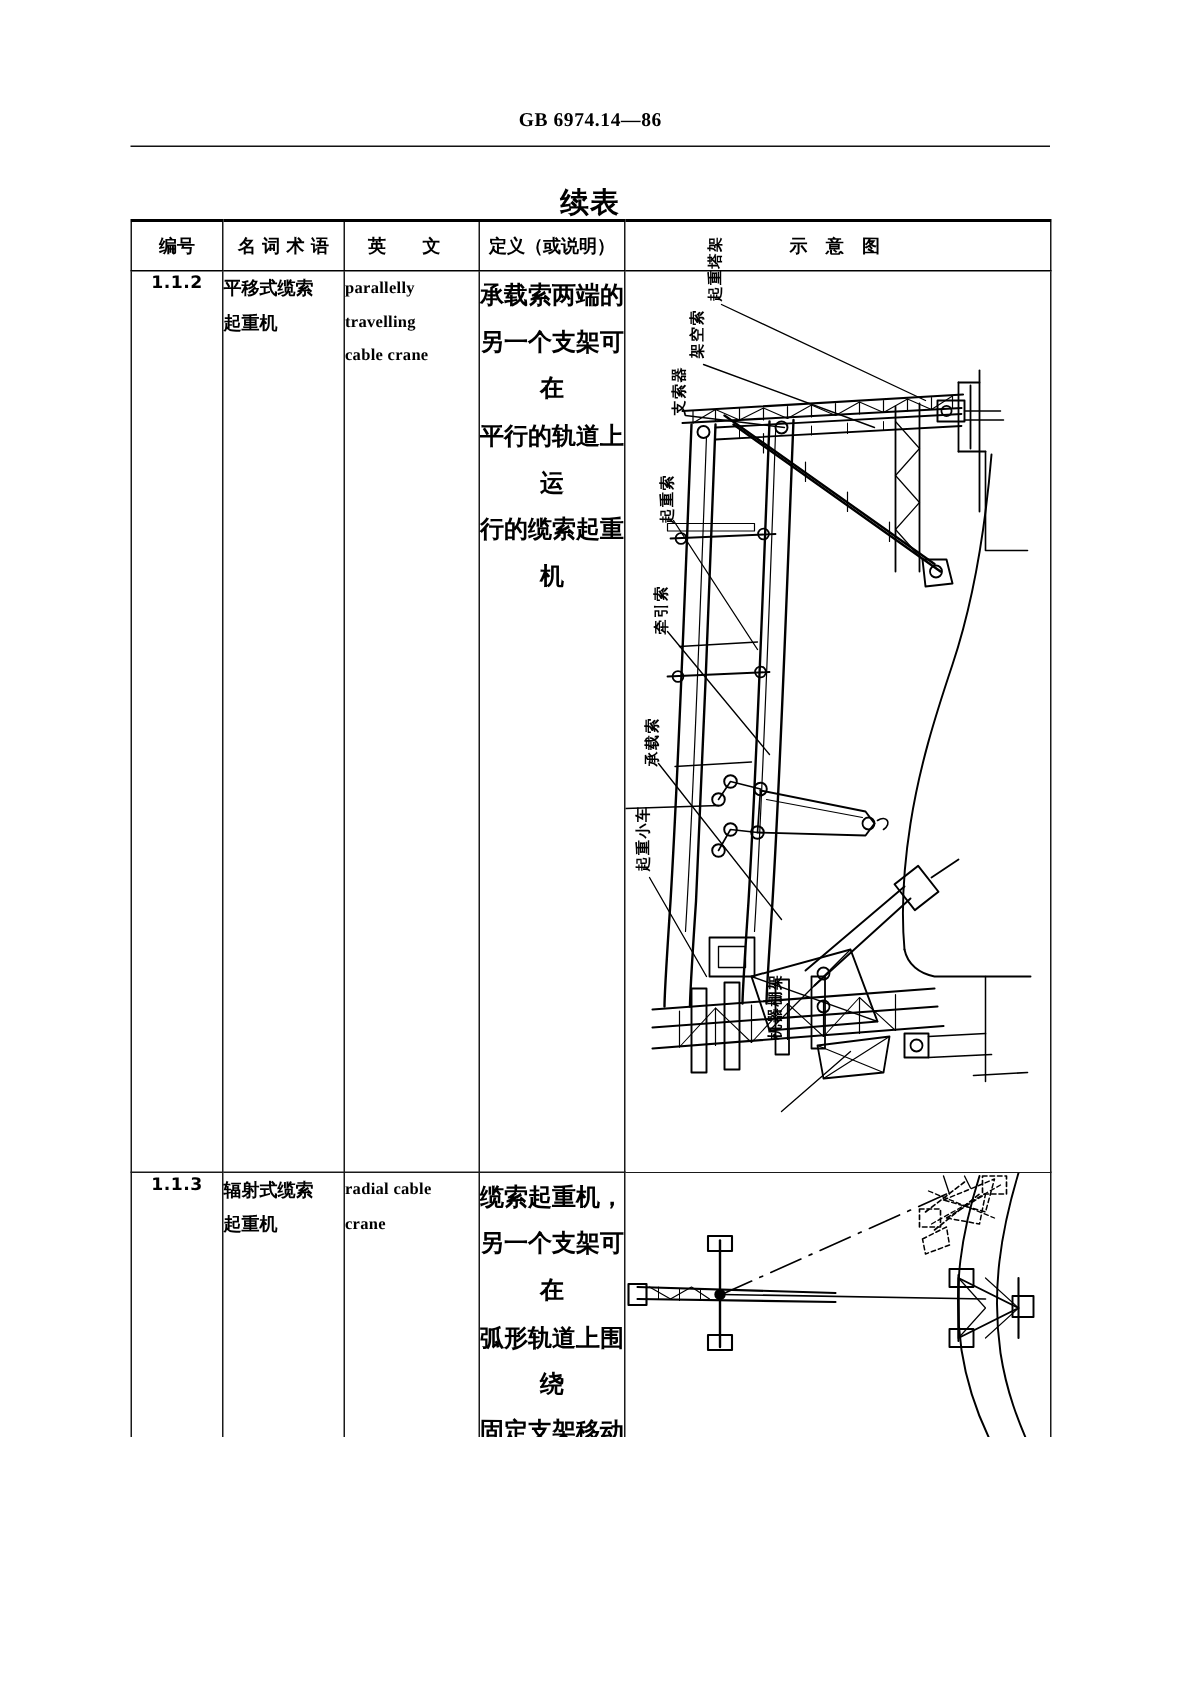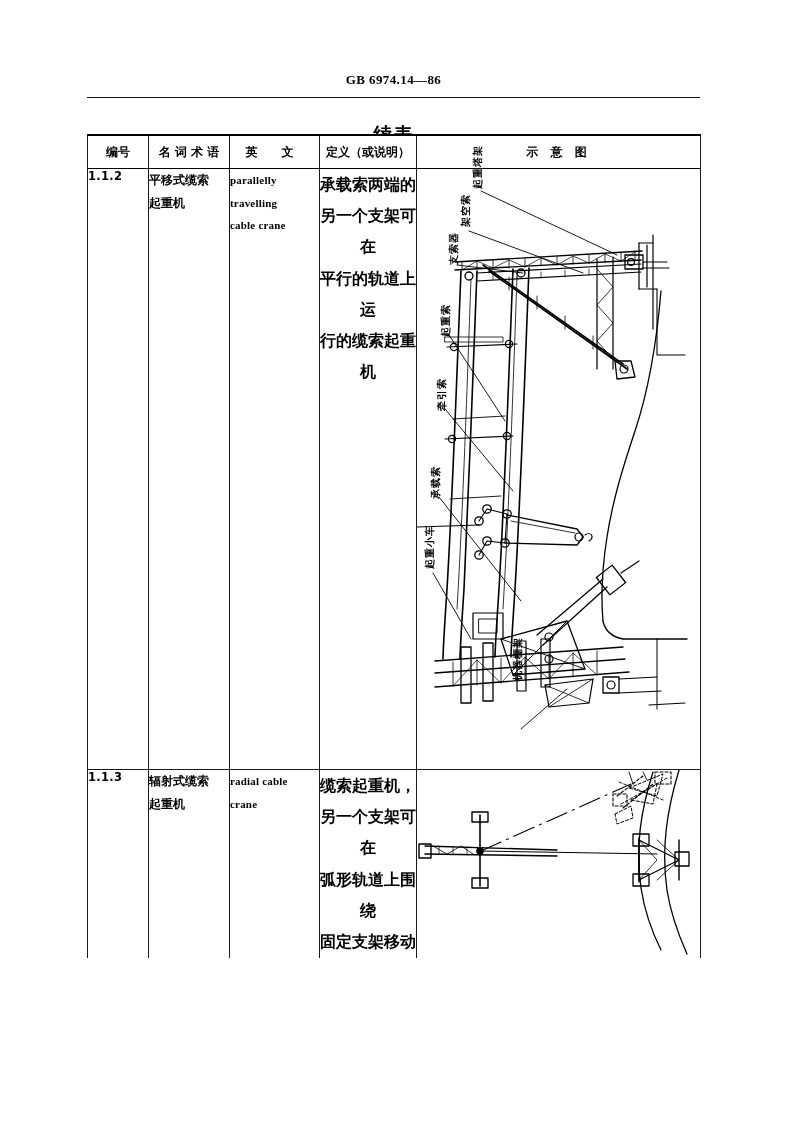--- a/index.html
+++ b/index.html
@@ -53,21 +53,21 @@
     font-size: 19px;
     font-family: "DejaVu Sans", sans-serif;
     font-weight: 700;
     letter-spacing: 1px;
   }
 
   
   .tbl {
     position: absolute;
     left: 87px;
-    top: 134px;
+    top: 146px;
     width: 613px;
     border-collapse: collapse;
     table-layout: fixed;
     border-radius: 13px;
   }
   .tbl td, .tbl th {
     border: 1px solid #1a1a1a;
     padding: 0;
     vertical-align: top;
     background: #fff;
@@ -84,21 +84,21 @@
   }
   .tbl .last-row td {
     border-bottom: 2.2px solid #000;
   }
   .sp { letter-spacing: 4px; }
   .sp-wide { letter-spacing: 10px; }
 
   .cell-pad { padding: 11px 7px 6px 7px; }
 
   .c-no {
-    text-align: left;
+    text-align: center;
     font-family: "DejaVu Sans", sans-serif;
     font-weight: 700;
     font-size: 11.5px;
     letter-spacing: 0.3px;
   }
   .c-term {
     font-family: "DejaVu Sans", sans-serif;
     font-weight: 700;
     font-size: 12px;
     line-height: 1.95;

